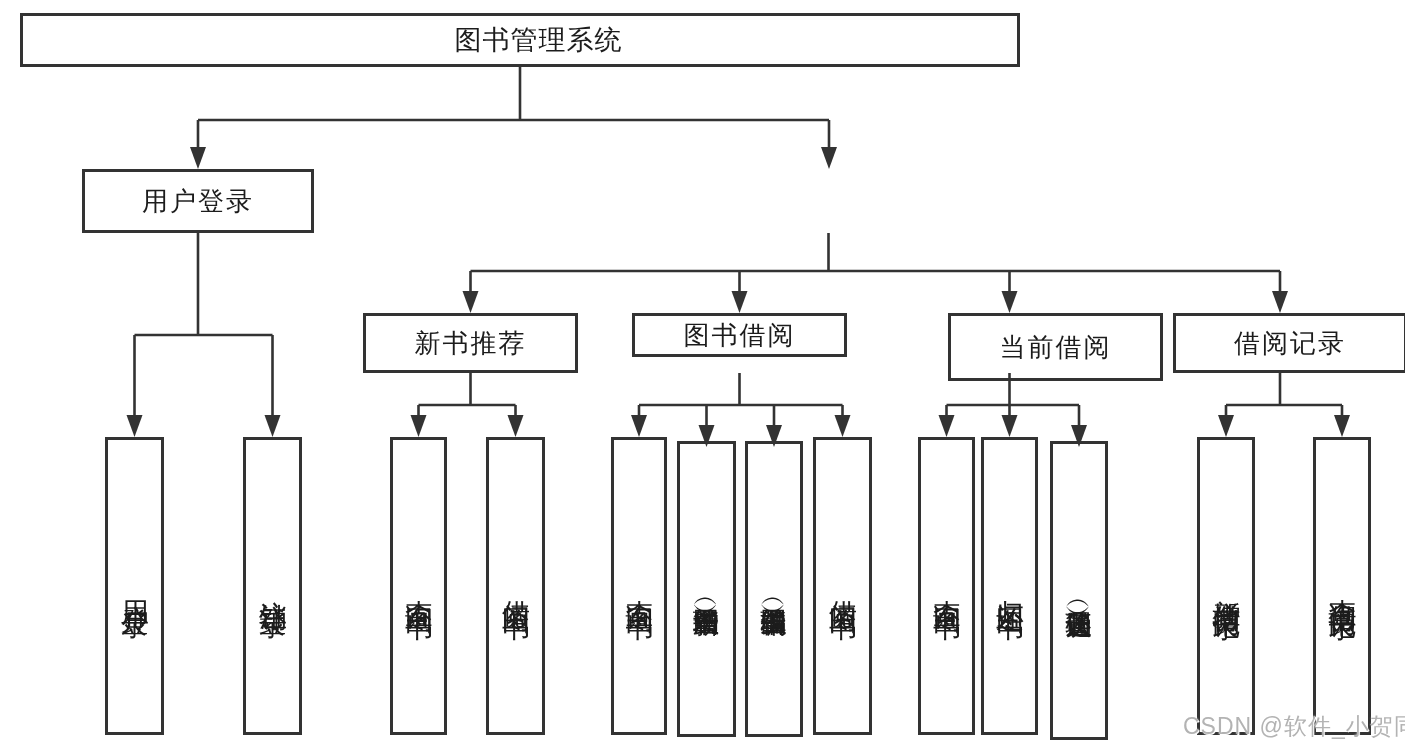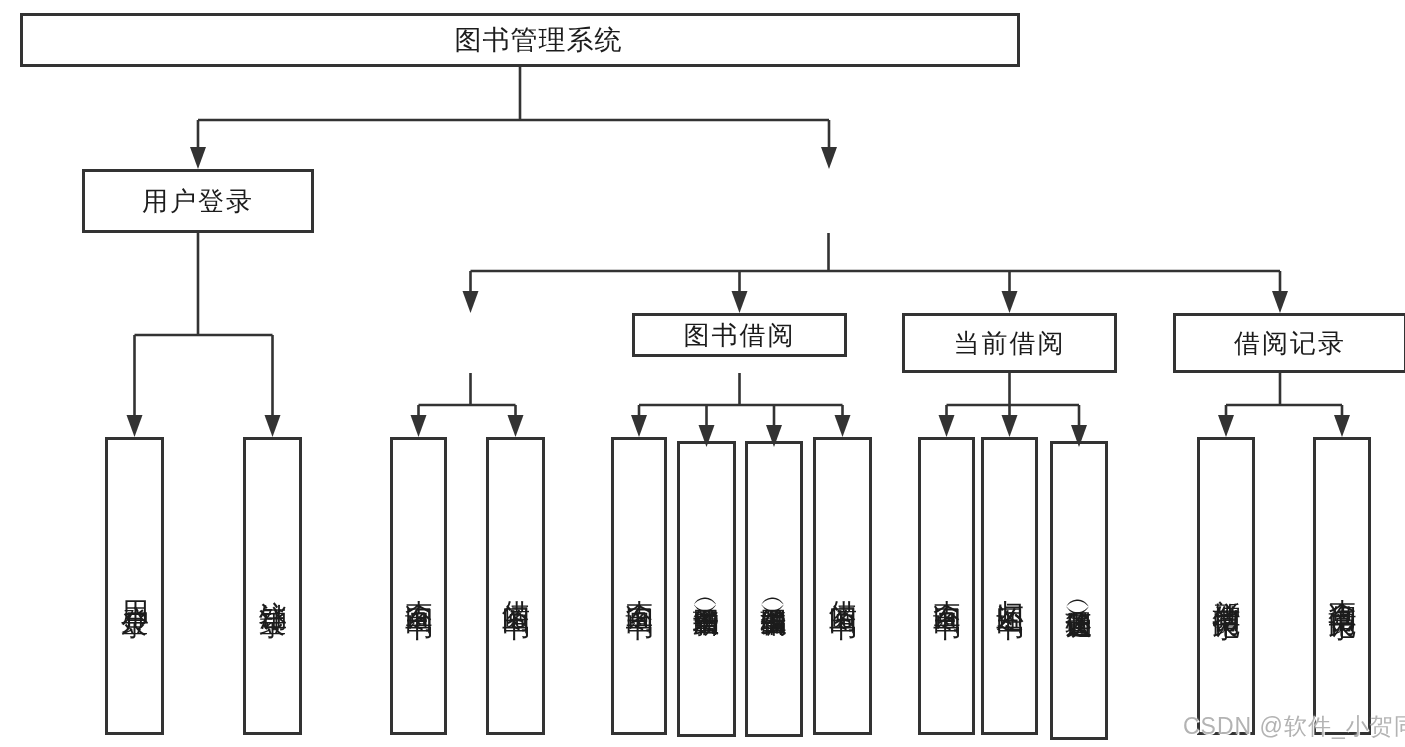--- a/index.html
+++ b/index.html
@@ -104,24 +104,27 @@
   </svg>
 
   <div class="node root" style="left:20px;top:13px;width:1000px;height:54px">
     <span>图书管理系统</span>
   </div>
 
   <div class="node lvl" style="left:82px;top:169px;width:232px;height:64px">
     <span>用户登录</span>
   </div>
 
+  <div class="node lvl" style="left:363px;top:313px;width:215px;height:60px">
+    <span>新书推荐</span>
+  </div>
   <div class="node lvl" style="left:632px;top:313px;width:215px;height:44px">
     <span>图书借阅</span>
   </div>
-  <div class="node lvl" style="left:902px;top:313px;width:215px;height:60px">
+  <div class="node lvl" style="left:948px;top:313px;width:215px;height:68px">
     <span>当前借阅</span>
   </div>
   <div class="node lvl" style="left:1173px;top:313px;width:234px;height:60px">
     <span>借阅记录</span>
   </div>
 
   <div class="node leaf" style="left:105px;top:437px;width:59px;height:298px">
     <span class="v len4">用户登录</span>
   </div>
   <div class="node leaf" style="left:243px;top:437px;width:59px;height:298px">

